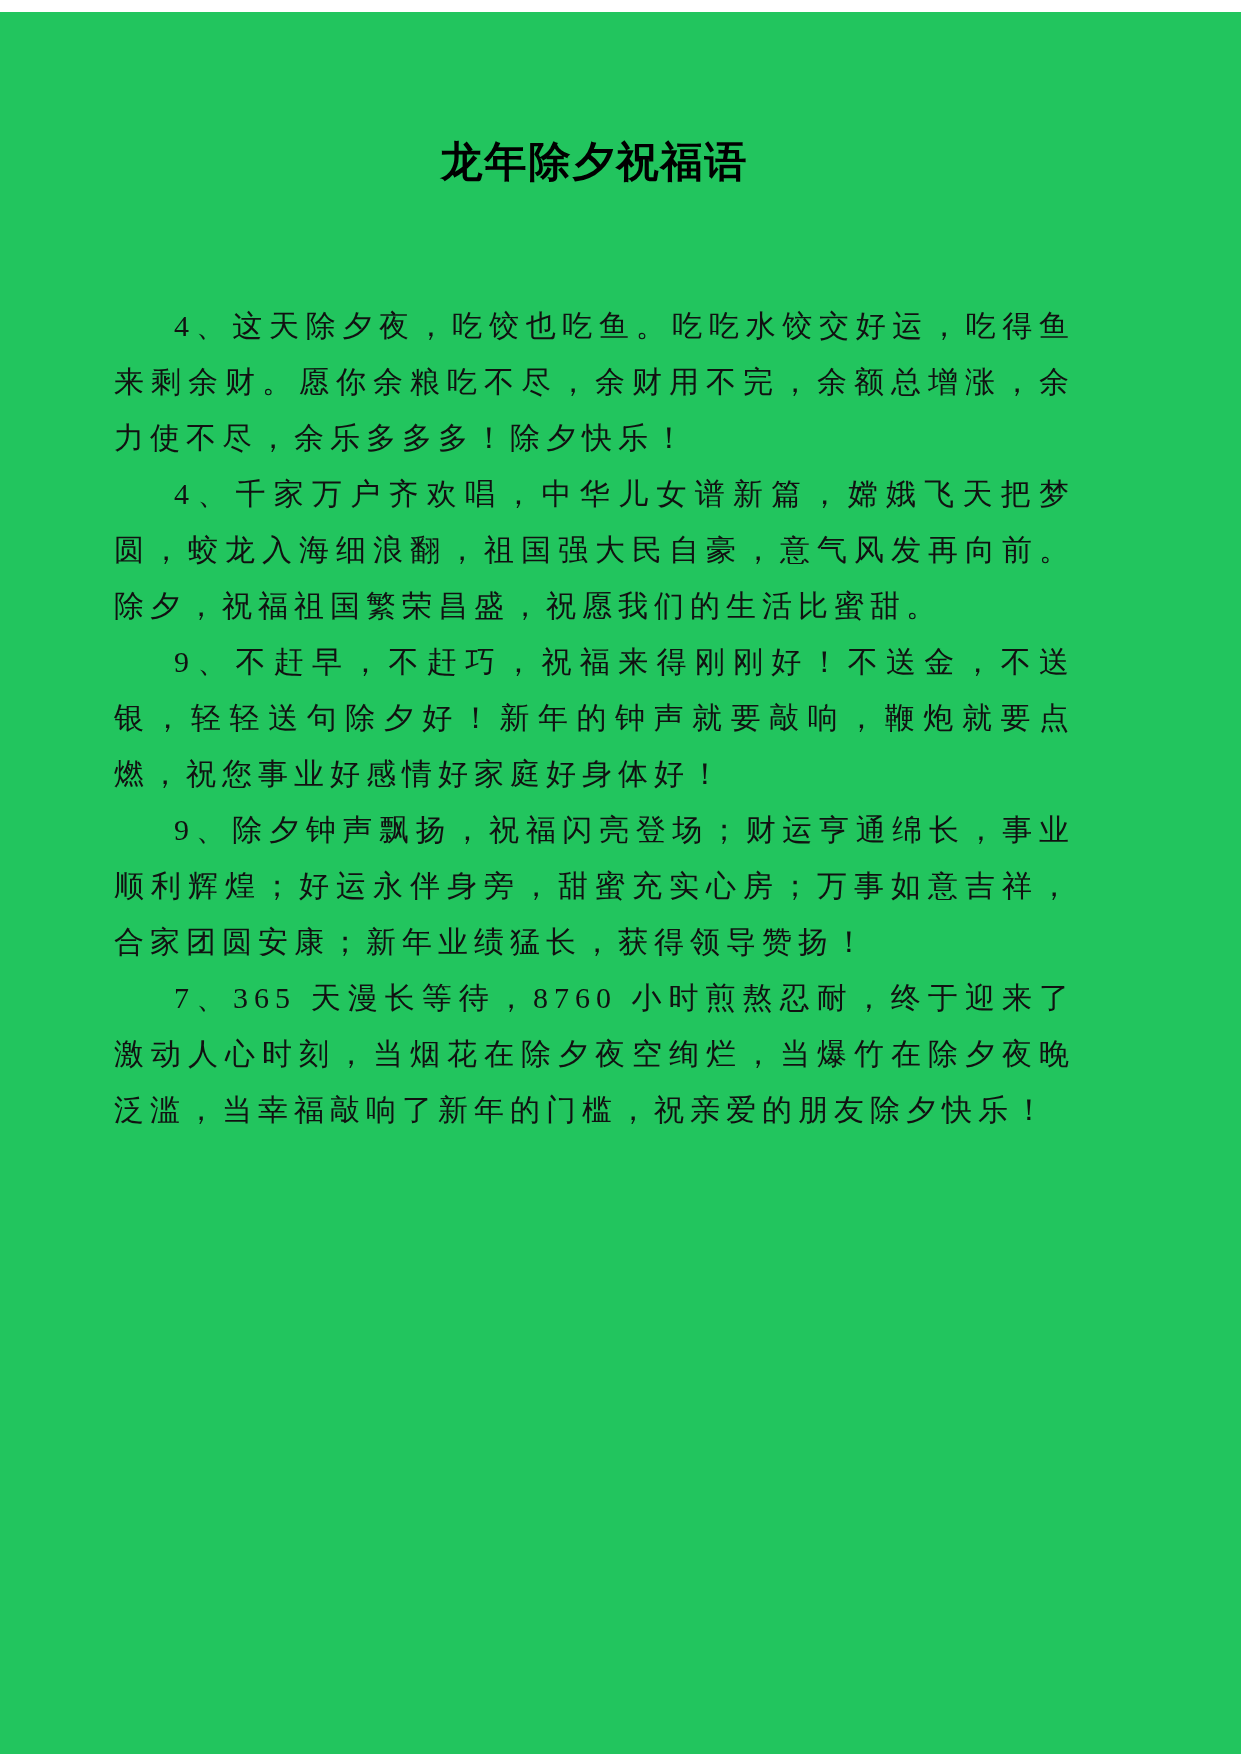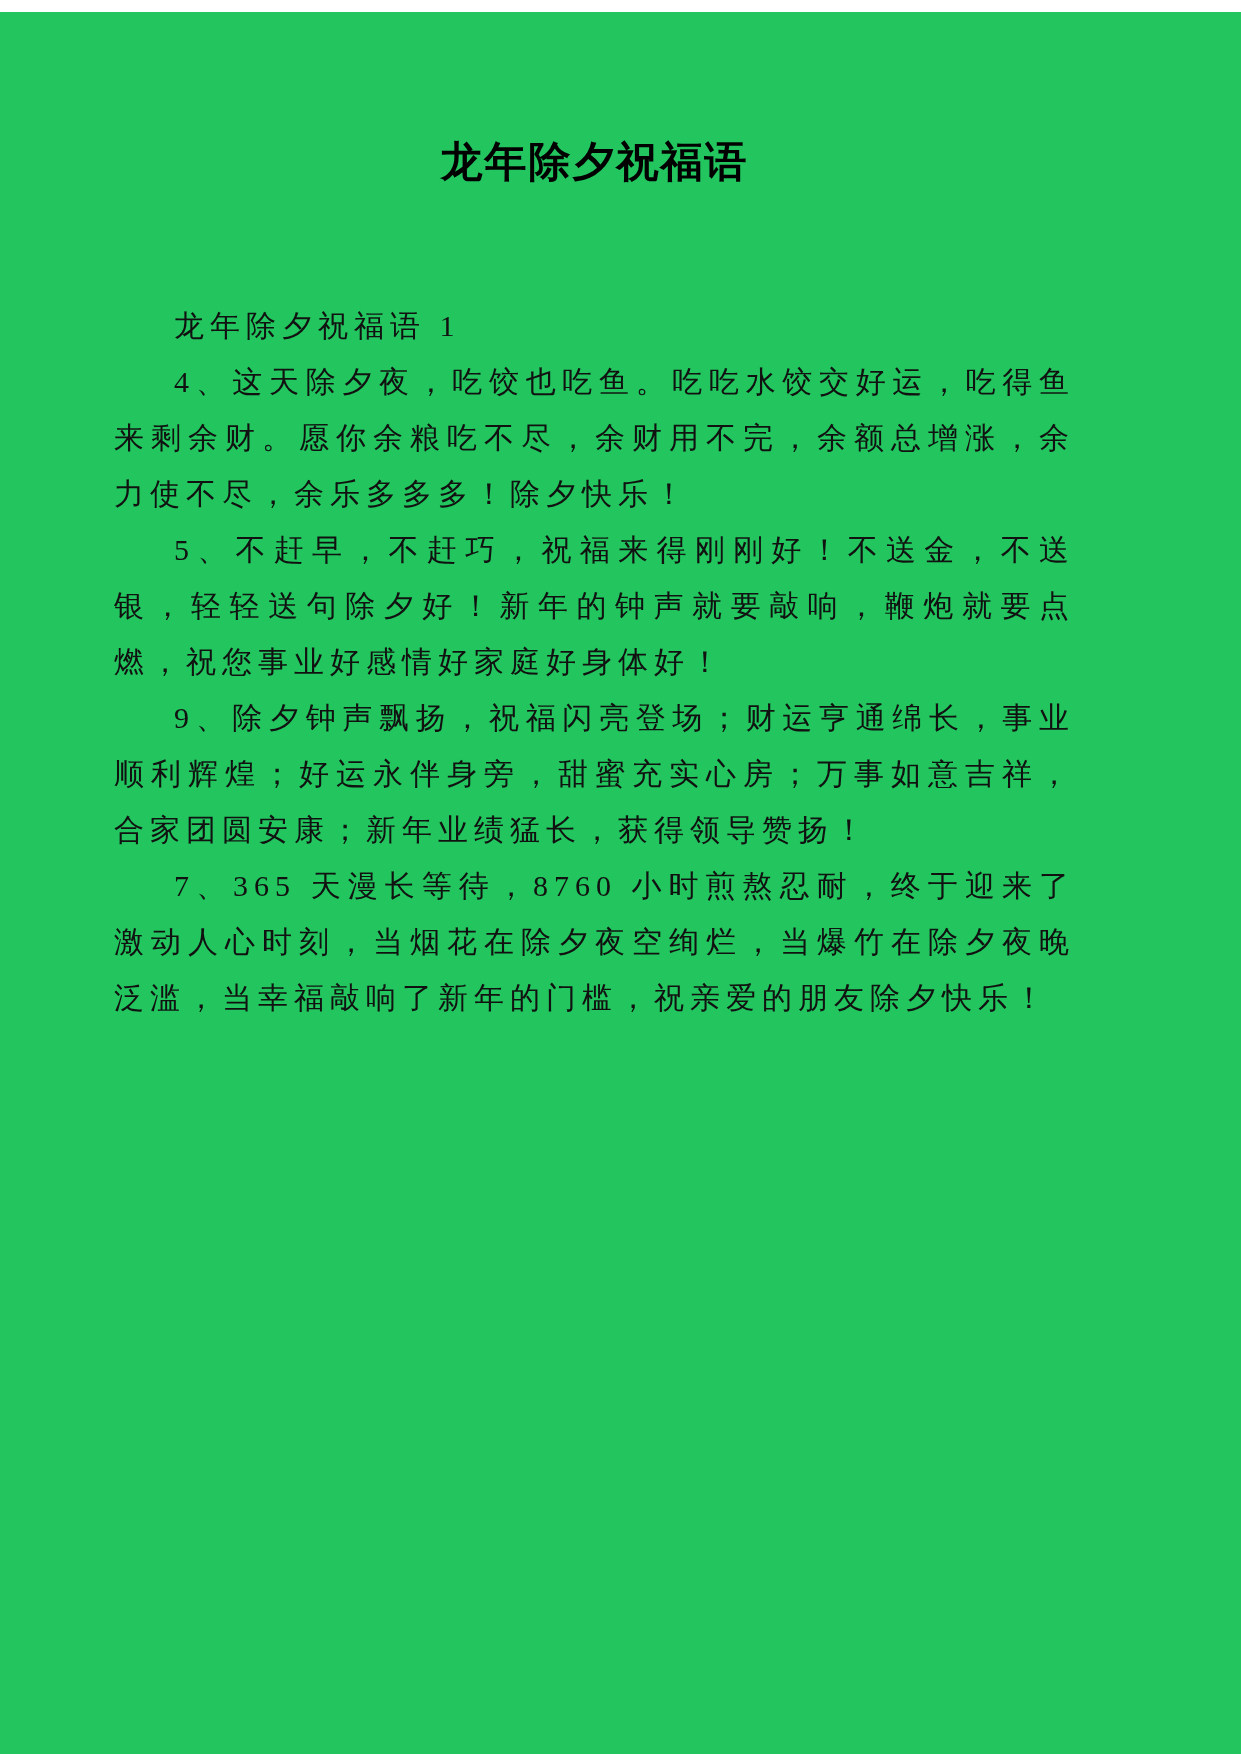--- a/index.html
+++ b/index.html
@@ -44,26 +44,26 @@
     text-indent: 2em;
   }
 </style>
 </head>
 <body>
 
 <div class="page">
   <h1 class="doc-title">龙年除夕祝福语</h1>
 
   <div class="doc-body">
-    <p class="section-heading">龙年除夕祝福语 1</p>
 
     <p>4、这天除夕夜，吃饺也吃鱼。吃吃水饺交好运，吃得鱼来剩余财。愿你余粮吃不尽，余财用不完，余额总增涨，余力使不尽，余乐多多多！除夕快乐！</p>
 
 
 
+    <p>4、千家万户齐欢唱，中华儿女谱新篇，嫦娥飞天把梦圆，蛟龙入海细浪翻，祖国强大民自豪，意气风发再向前。除夕，祝福祖国繁荣昌盛，祝愿我们的生活比蜜甜。</p>
 
-    <p>5、不赶早，不赶巧，祝福来得刚刚好！不送金，不送银，轻轻送句除夕好！新年的钟声就要敲响，鞭炮就要点燃，祝您事业好感情好家庭好身体好！</p>
+    <p>9、不赶早，不赶巧，祝福来得刚刚好！不送金，不送银，轻轻送句除夕好！新年的钟声就要敲响，鞭炮就要点燃，祝您事业好感情好家庭好身体好！</p>
 
     <p>9、除夕钟声飘扬，祝福闪亮登场；财运亨通绵长，事业顺利辉煌；好运永伴身旁，甜蜜充实心房；万事如意吉祥，合家团圆安康；新年业绩猛长，获得领导赞扬！</p>
 
     <p>7、365 天漫长等待，8760 小时煎熬忍耐，终于迎来了激动人心时刻，当烟花在除夕夜空绚烂，当爆竹在除夕夜晚泛滥，当幸福敲响了新年的门槛，祝亲爱的朋友除夕快乐！</p>
   </div>
 </div>
 
 </body></html>

